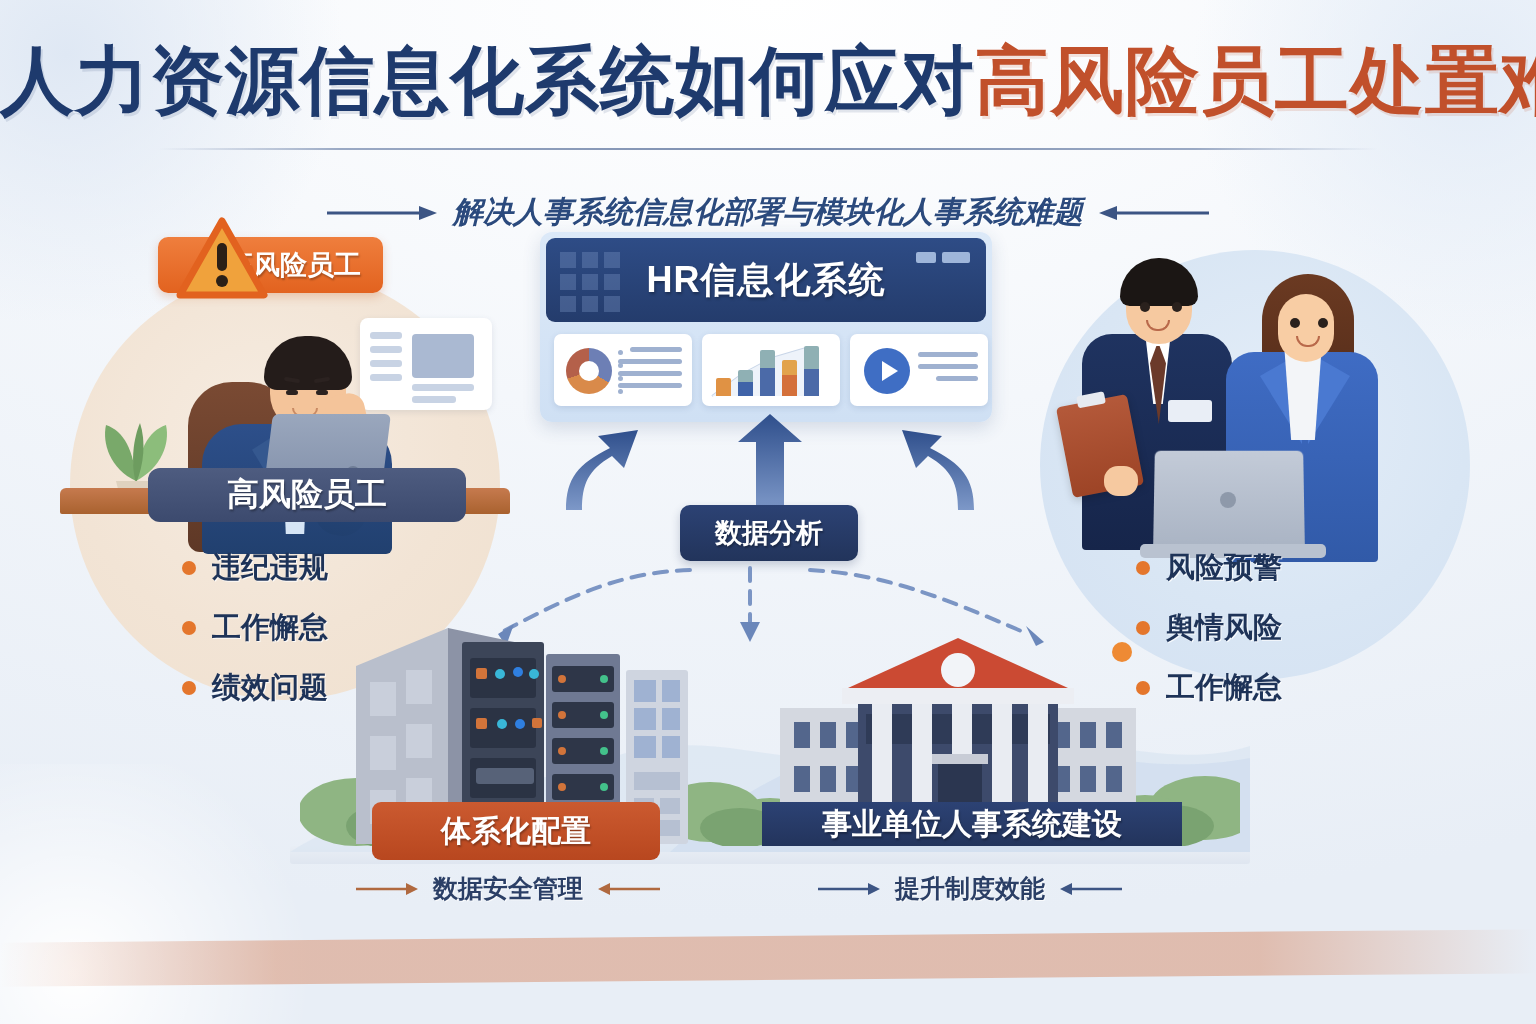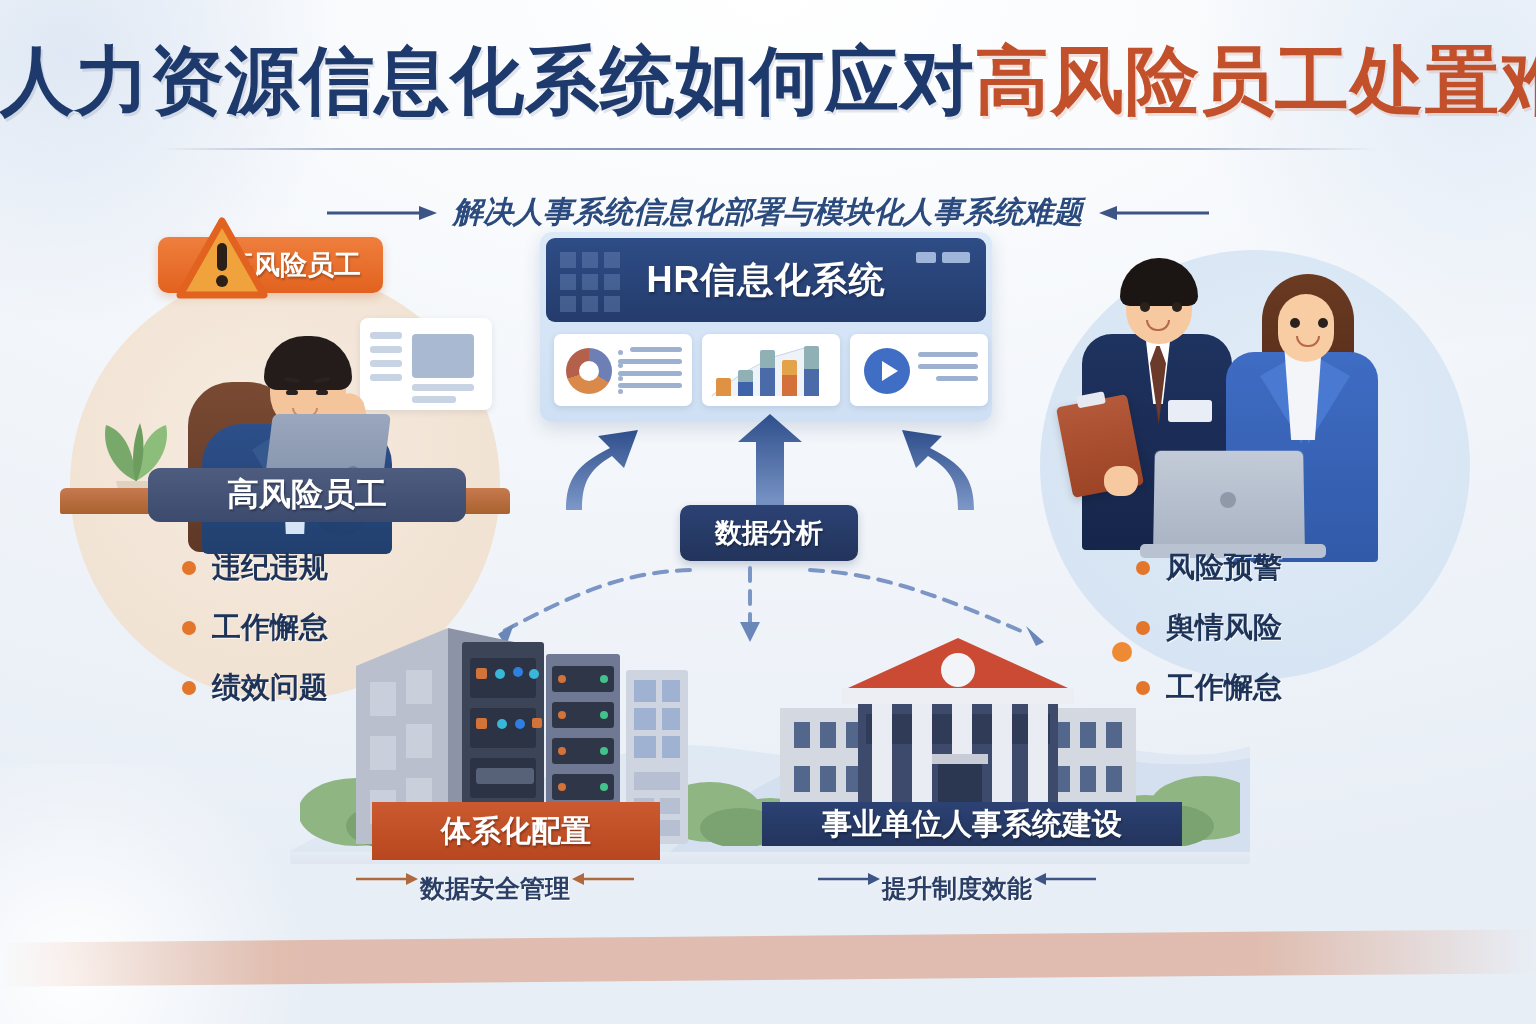--- a/index.html
+++ b/index.html
@@ -47,21 +47,21 @@
   }
 
   
   .pill{
     position:absolute;display:flex;align-items:center;justify-content:center;
     color:#fff;font-weight:bold;white-space:nowrap;
     text-shadow:1px 2px 2px rgba(0,0,0,0.30);
   }
   .pill-navy{background:linear-gradient(180deg,#4e5c80 0%,#3c4a6e 100%);}
   .pill-navy-d{background:linear-gradient(180deg,#2c4274 0%,#23345c 100%);}
-  .pill-orange{background:linear-gradient(180deg,#cb5a30 0%,#b8471f 100%);}
+  .pill-orange{background:linear-gradient(180deg,#cb5a30 0%,#b8471f 100%);border-radius:9px;}
 
   
   .scene-left{position:absolute;left:60px;top:250px;width:450px;height:420px;}
   .circle-left{
     position:absolute;left:10px;top:20px;width:430px;height:430px;border-radius:50%;
     background:radial-gradient(circle at 45% 40%,#f6ece1 0%,#f2e4d5 55%,#efe0cf 100%);
   }
   .desk-left{
     position:absolute;left:0px;top:238px;width:450px;height:26px;
     background:linear-gradient(180deg,#c67a4e 0%,#a9622f 100%);
@@ -206,21 +206,21 @@
     text-shadow:1px 2px 2px rgba(0,0,0,.30);
     box-shadow:0 4px 10px rgba(30,50,90,.22);
   }
 
   
   .servers{position:absolute;left:352px;top:612px;}
   .gov{position:absolute;left:772px;top:636px;}
   .ground{position:absolute;left:290px;top:846px;width:960px;height:18px;
     background:linear-gradient(180deg,#e9eef5 0%,#dfe6f0 100%);border-radius:3px;}
 
-  .capline{position:absolute;display:flex;align-items:flex-start;gap:2px;}
+  .capline{position:absolute;display:flex;align-items:center;gap:15px;}
   .cap-text{font-size:25px;font-weight:bold;color:#2b3f66;white-space:nowrap;
     text-shadow:1px 1px 0 rgba(255,255,255,.75);}
 
   
   .banner-ribbon{position:absolute;left:0;top:936px;width:1536px;height:44px;
     background:linear-gradient(90deg,rgba(216,148,117,.0) 0%,rgba(216,148,117,.55) 18%,rgba(216,148,117,.55) 82%,rgba(216,148,117,0) 100%);
     transform:rotate(-0.5deg);}
   .banner{
     position:absolute;left:405px;top:921px;width:726px;height:78px;
     background:linear-gradient(180deg,#c6592e 0%,#b44a22 100%);

